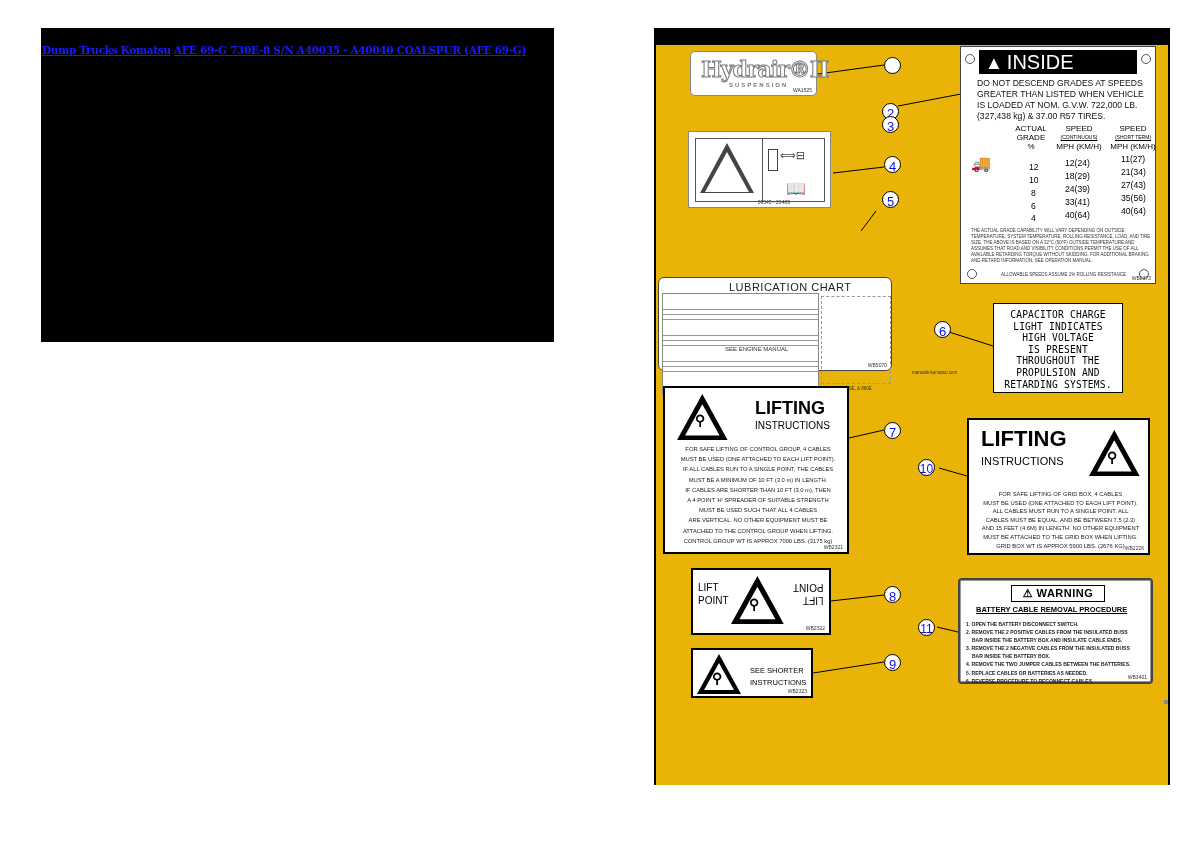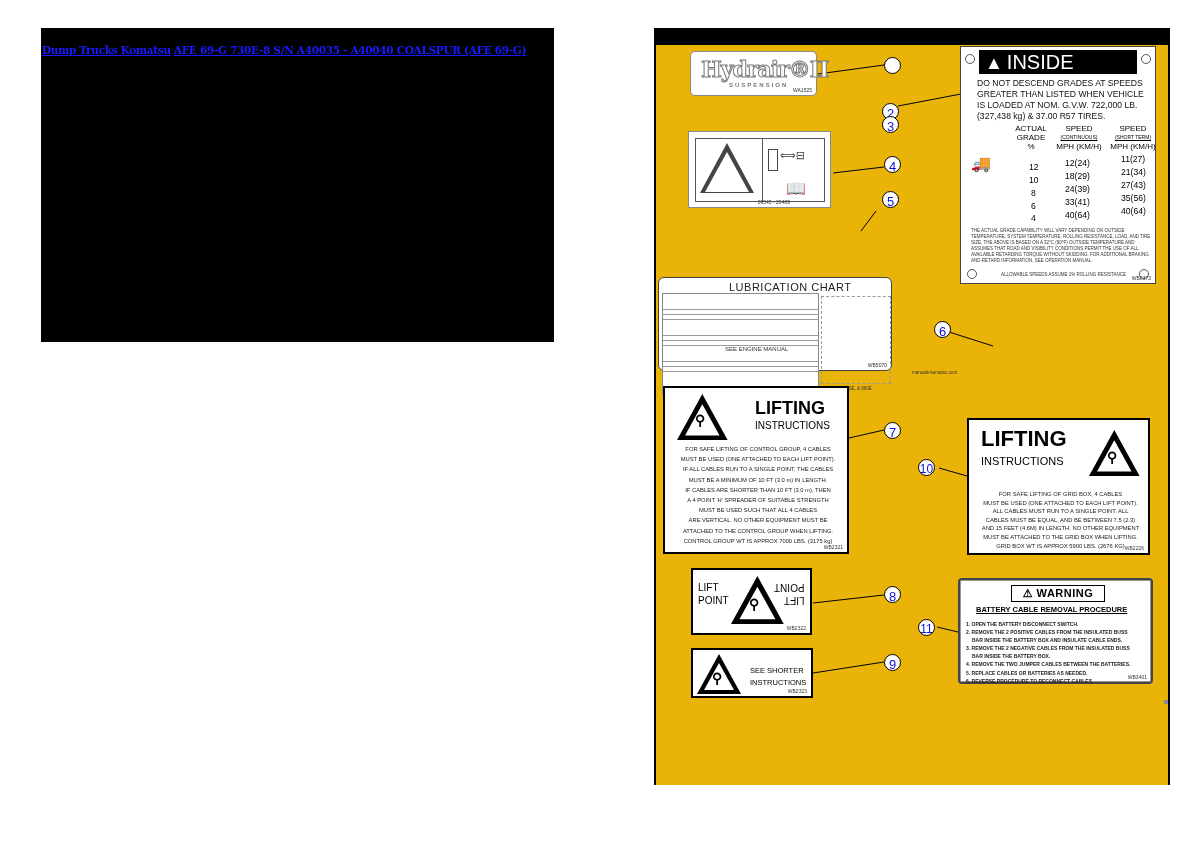--- a/index.html
+++ b/index.html
@@ -69,21 +69,21 @@
   .lift7 .sm { position:absolute; left:90px; top:32px; font-size:10px; }
   .lift7 .txt { position:absolute; left:4px; top:56px; width:178px; text-align:center; font-size:5.8px; line-height:10.2px; color:#222; }
 
   
   .lift10 { left:311px; top:390px; width:183px; height:137px; border:2px solid #000; }
   .lift10 .big { position:absolute; left:12px; top:6px; font-size:22px; font-weight:bold; }
   .lift10 .sm { position:absolute; left:12px; top:35px; font-size:11px; }
   .lift10 .txt { position:absolute; left:4px; top:70px; width:175px; text-align:center; font-size:5.8px; line-height:8.6px; color:#222; }
 
   
-  .lift8 { left:35px; top:540px; width:121px; height:67px; border:2px solid #000; }
+  .lift8 { left:35px; top:540px; width:140px; height:67px; border:2px solid #000; }
   .lift8 .l1 { position:absolute; left:5px; top:11px; font-size:10px; line-height:13px; }
   .lift8 .l2 { position:absolute; right:5px; top:11px; font-size:10px; line-height:13px; transform:rotate(180deg); text-align:left; }
 
   
   .lift9 { left:35px; top:620px; width:122px; height:50px; border:2px solid #000; }
   .lift9 .t { position:absolute; left:57px; top:15px; font-size:7.5px; line-height:12px; }
 
   
   .warn { left:302px; top:550px; width:195px; height:106px; border:2px solid #444; border-radius:4px; box-shadow:inset 0 0 0 1px #999; }
   .warn .head { position:absolute; left:51px; top:5px; width:92px; height:15px; border:1px solid #000; font-size:11px; font-weight:bold; line-height:15px; text-align:center; letter-spacing:0.5px; }
@@ -196,20 +196,29 @@
   <div class="decal lube">
     <div class="title">LUBRICATION CHART</div>
     <div class="table">
       <span class="see">SEE ENGINE MANUAL</span>
     </div>
     <div class="truck"></div>
     <div class="fig">FIG.  730E, 830E, &amp; 860E</div>
     <span class="code">WB5070</span>
   </div>
 
+  <div class="decal cap">
+    <div>CAPACITOR CHARGE</div>
+    <div>LIGHT INDICATES</div>
+    <div>HIGH VOLTAGE</div>
+    <div>IS PRESENT</div>
+    <div>THROUGHOUT THE</div>
+    <div>PROPULSION AND</div>
+    <div>RETARDING SYSTEMS.</div>
+  </div>
 
   <div class="watermark">manuals-komatsu.com</div>
 
   <div class="decal lift7">
     <div class="triangle-hook" style="left:12px;top:6px;transform:scale(1.15);transform-origin:top left"></div>
     <span class="hook" style="left:30px;top:24px">⚲</span>
     <div class="big">LIFTING</div>
     <div class="sm">INSTRUCTIONS</div>
     <div class="txt">
       <div>FOR SAFE LIFTING OF CONTROL GROUP, 4 CABLES</div>

